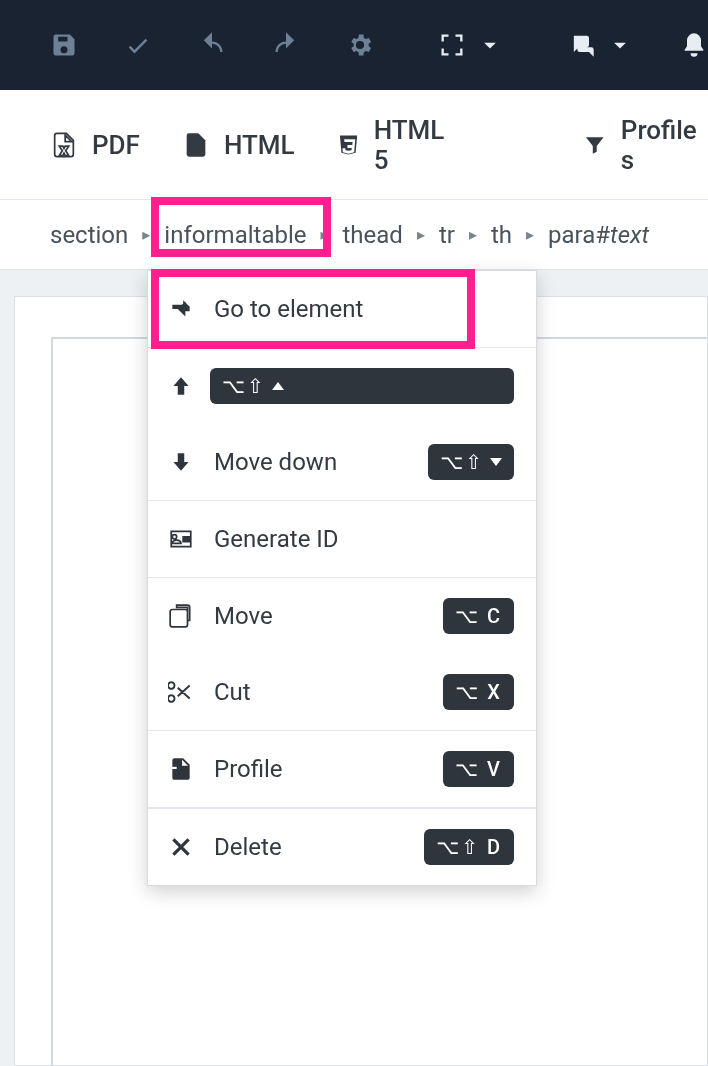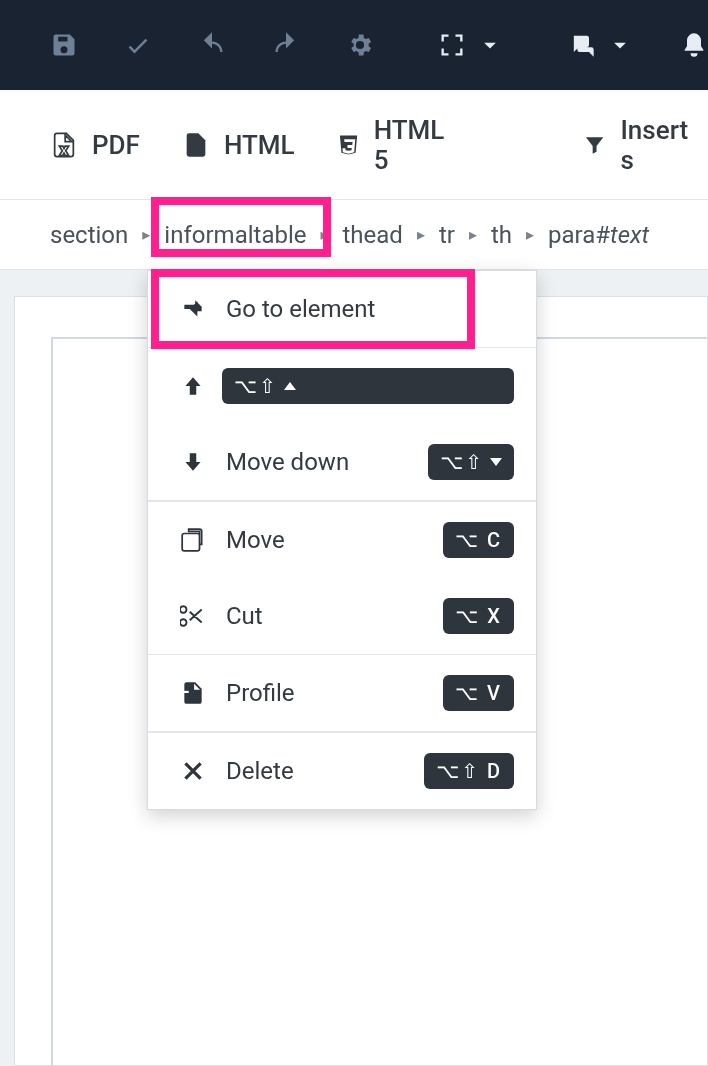--- a/index.html
+++ b/index.html
@@ -110,21 +110,21 @@
     background: #fff;
     border: 1px solid #d6dbe0;
     box-shadow: 0 6px 18px rgba(0,0,0,0.18);
     z-index: 30;
   }
   .cm-item {
     display: grid;
     grid-template-columns: 58px 1fr auto;
     align-items: center;
     min-height: 76px;
-    padding: 0 22px 0 16px;
+    padding: 0 22px 0 4px;
     font-size: 24px;
     color: #333a42;
   }
   .cm-sep {
     height: 1px;
     background: #e3e7eb;
     margin: 0;
   }
   .cm-icon { display:flex; align-items:center; justify-content:center; }
   .cm-icon svg { width: 26px; height: 26px; fill: #2e353d; }
@@ -221,21 +221,21 @@
         <path d="M3 2h18l-1.6 18L12 22l-7.4-2L3 2zm4.5 4l.3 3h8.4l-.3 3h-5v3h4.5l-.3 2.5L12 18l-3.1-.5-.2-2h-3l.4 4L12 21l5.9-1.5L19 6H7.5z"></path>
       </svg>
     <span>HTML 5</span>
   </div>
   <div class="spacer"></div>
   <div class="vsep"></div>
   <div class="export-item">
     <svg viewBox="0 0 24 24">
         <path d="M3 4h18l-7 9v6l-4 2v-8L3 4z"></path>
       </svg>
-    <span>Insert s</span>
+    <span>Profile s</span>
   </div>
 </div>
 
 <div class="breadcrumb-bar">
   <span class="crumb">section</span>
   <span class="crumb-sep">▸</span>
   <span class="crumb">informaltable</span>
   <span class="crumb-sep">▸</span>
   <span class="crumb">thead</span>
   <span class="crumb-sep">▸</span>
@@ -283,20 +283,29 @@
         </svg>
       </span>
     <span class="cm-label">Move down</span>
     <span class="shortcut">
         <span>⌥⇧</span>
         <span class="tri-down"></span>
       </span>
   </div>
   <div class="cm-sep"></div>
 
+  <div class="cm-item">
+    <span class="cm-icon">
+        <svg viewBox="0 0 24 24">
+          <path d="M3 5h18v14H3V5zm3 3a2 2 0 1 0 0 4 2 2 0 0 0 0-4zm-2 8h8c0-1.7-1.8-3-4-3s-4 1.3-4 3zm10-6h6v1.5h-6V10zm0 3h6v1.5h-6V13z" fill="none" stroke="#2e353d" stroke-width="1.6"></path>
+        </svg>
+      </span>
+    <span class="cm-label">Generate ID</span>
+    <span></span>
+  </div>
   <div class="cm-sep"></div>
 
   <div class="cm-item">
     <span class="cm-icon">
         <svg viewBox="0 0 24 24">
           <path d="M8 2h10a2 2 0 0 1 2 2v12h-2V4H8V2zM4 6h12a2 2 0 0 1 2 2v12a2 2 0 0 1-2 2H4a2 2 0 0 1-2-2V8a2 2 0 0 1 2-2z" fill="none" stroke="#2e353d" stroke-width="1.6"></path>
         </svg>
       </span>
     <span class="cm-label">Move</span>
     <span class="shortcut">⌥ C</span>

